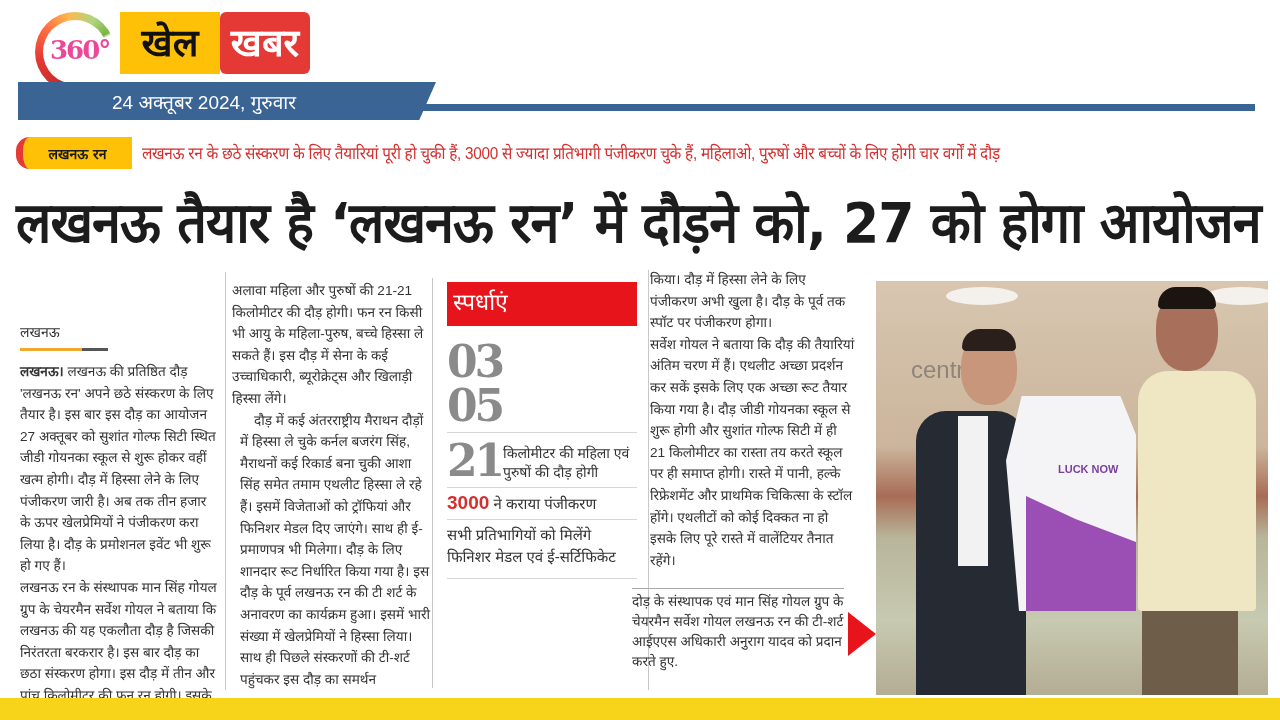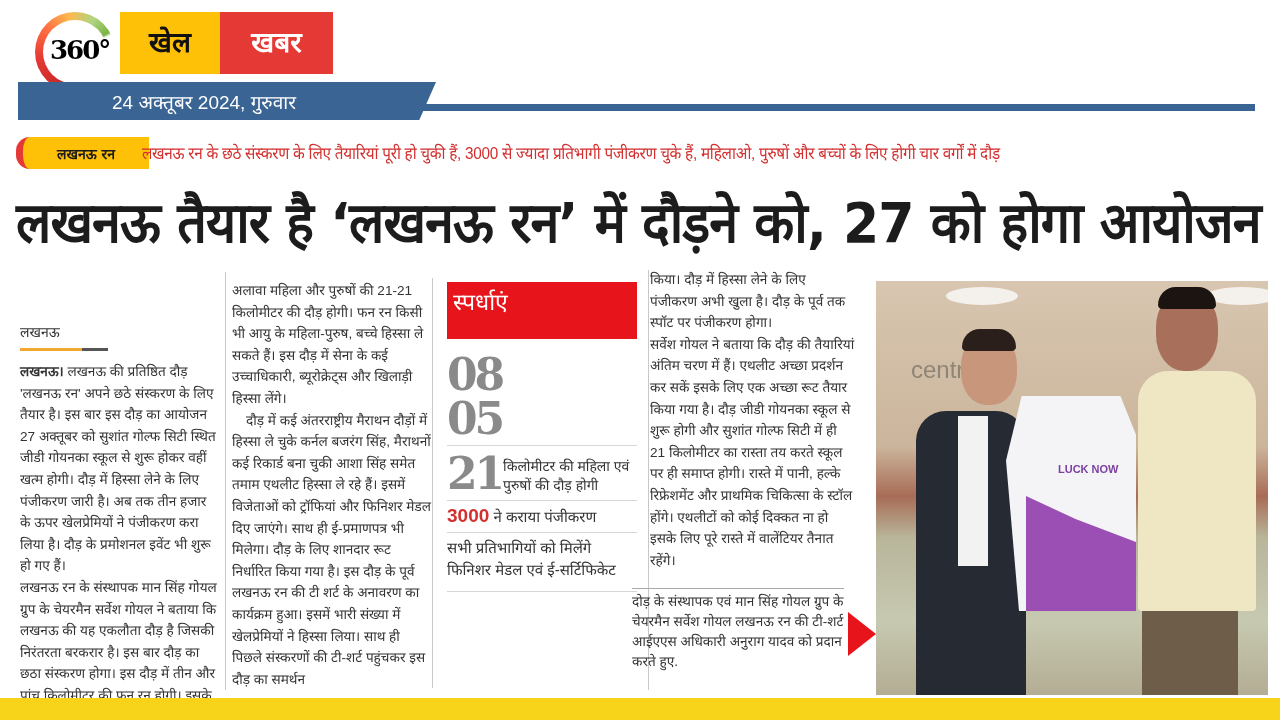--- a/index.html
+++ b/index.html
@@ -10,50 +10,50 @@
   .masthead { position: absolute; left: 0; top: 0; width: 1280px; height: 125px; }
   .logo-ring {
     position: absolute; left: 35px; top: 12px; width: 80px; height: 80px; border-radius: 50%;
     background: conic-gradient(from 200deg, #c62828 0deg, #e53935 60deg, #ff7043 110deg, #ffb74d 150deg, #aed581 190deg, #7cb342 220deg, transparent 225deg, transparent 360deg);
   }
   .logo-ring::after {
     content: ""; position: absolute; left: 8px; top: 8px; width: 64px; height: 64px; border-radius: 50%; background: #fff;
   }
   .logo-360 {
     position: absolute; left: 50px; top: 35px; z-index: 2;
-    font-family: "DejaVu Serif", serif; font-weight: bold; font-size: 26px; color: #000000; letter-spacing: -2px;
+    font-family: "DejaVu Serif", serif; font-weight: bold; font-size: 26px; color: #ec4899; letter-spacing: -2px;
   }
   .brand-yellow {
     position: absolute; left: 120px; top: 12px; width: 100px; height: 62px; background: #ffc107;
     display: flex; align-items: center; justify-content: center;
   }
   .brand-red {
-    position: absolute; left: 220px; top: 12px; width: 113px; height: 62px; background: #e53935;
-    display: flex; align-items: center; justify-content: center;
+    position: absolute; left: 220px; top: 12px; width: 90px; height: 62px; background: #e53935;
+    display: flex; align-items: center; justify-content: center; border-radius: 6px;
   }
   .brand-yellow span, .brand-red span {
-    font-family: Liberation Sans, sans-serif; font-weight: 900; font-size: 28px; line-height: 1;
+    font-family: Liberation Sans, sans-serif; font-weight: 900; font-size: 38px; line-height: 1;
   }
   .brand-yellow span { color: #111; }
   .brand-red span { color: #fff; }
 
   .date-band {
     position: absolute; left: 18px; top: 82px; width: 418px; height: 38px; background: #3a6494;
     clip-path: polygon(0 0, 100% 0, 96% 100%, 0 100%);
   }
   .date-text {
     position: absolute; left: 112px; top: 89px; color: #fff; font-size: 19px; font-family: "Liberation Sans", sans-serif;
   }
   .date-rule {
     position: absolute; left: 415px; top: 104px; width: 840px; height: 7px; background: #3a6494;
   }
 
   
   .kicker-tag {
-    position: absolute; left: 16px; top: 137px; width: 133px; height: 32px; background: #ffc107;
+    position: absolute; left: 16px; top: 137px; width: 116px; height: 32px; background: #ffc107;
     border-left: 7px solid #e53935; border-radius: 14px 0 0 14px;
     display: flex; align-items: center; justify-content: center;
   }
   .kicker-tag span { font-size: 14px; font-weight: bold; color: #1a1a1a; }
   .kicker-text {
     position: absolute; left: 142px; top: 141px; font-size: 17px; color: #d32f2f;
     font-family: "Liberation Sans", sans-serif; white-space: nowrap; letter-spacing: -0.3px;
     transform: scaleX(0.9); transform-origin: left center;
   }
 
@@ -71,26 +71,26 @@
   .col1 { left: 20px; width: 200px; }
   .col2 { left: 232px; width: 200px; top: 280px; }
   .col4 { left: 650px; width: 205px; top: 269px; }
   .vrule { position: absolute; width: 1px; background: #c8c8c8; }
 
   .byline { font-size: 15px; font-weight: bold; color: #222; line-height: 20px; }
   .byline-loc { font-size: 14px; color: #333; line-height: 20px; margin-top: 47px; }
   .byline-rule { width: 88px; height: 3px; margin: 6px 0 10px; background: linear-gradient(to right, #f0a830 0 70%, #555 70% 100%); }
   .lead { font-weight: bold; }
   .para { text-indent: 0; }
-  .para.indent { text-indent: 14px; }
+  .para.indent { text-indent: 14px; margin-left: 8px; }
 
   
   .hl { position: absolute; left: 447px; top: 282px; width: 190px; font-family: "Liberation Sans", sans-serif; }
   .hl-title {
-    width: 190px; height: 57px; background: #e8141b; color: #fff; font-size: 23px; line-height: 40px; padding-left: 6px;
+    width: 190px; height: 44px; background: #e8141b; color: #fff; font-size: 23px; line-height: 40px; padding-left: 6px;
   }
   .hl-row { display: flex; align-items: flex-start; border-bottom: 1px solid #d6d6d6; }
   .hl-nums { display: flex; flex-direction: column; }
   .hl-bignum {
     font-family: "DejaVu Serif", serif; font-weight: bold; color: #8a8a8a; font-size: 44px; line-height: 44px; letter-spacing: -3px; width: 46px;
   }
   .hl-desc { font-size: 14px; line-height: 19px; color: #333; padding-left: 2px; padding-top: 5px; }
   .hl-line { font-size: 15px; line-height: 26px; color: #333; border-bottom: 1px solid #d6d6d6; padding: 2px 0; }
   .hl-red { color: #d32f2f; font-weight: bold; font-size: 19px; }
 
@@ -167,21 +167,21 @@
 <div class="col col2">
   <p class="para">अलावा महिला और पुरुषों की 21-21 किलोमीटर की दौड़ होगी। फन रन किसी भी आयु के महिला-पुरुष, बच्चे हिस्सा ले सकते हैं। इस दौड़ में सेना के कई उच्चाधिकारी, ब्यूरोक्रेट्स और खिलाड़ी हिस्सा लेंगे।</p>
   <p class="para indent">दौड़ में कई अंतरराष्ट्रीय मैराथन दौड़ों में हिस्सा ले चुके कर्नल बजरंग सिंह, मैराथनों कई रिकार्ड बना चुकी आशा सिंह समेत तमाम एथलीट हिस्सा ले रहे हैं। इसमें विजेताओं को ट्रॉफियां और फिनिशर मेडल दिए जाएंगे। साथ ही ई-प्रमाणपत्र भी मिलेगा। दौड़ के लिए शानदार रूट निर्धारित किया गया है। इस दौड़ के पूर्व लखनऊ रन की टी शर्ट के अनावरण का कार्यक्रम हुआ। इसमें भारी संख्या में खेलप्रेमियों ने हिस्सा लिया। साथ ही पिछले संस्करणों की टी-शर्ट पहुंचकर इस दौड़ का समर्थन</p>
 </div>
 <div class="vrule" style="left:432px; top:278px; height:410px;"></div>
 
 <div class="hl">
   <div class="hl-title">स्पर्धाएं</div>
   <div class="hl-row" style="padding-top:14px; padding-bottom:4px;">
     <div class="hl-nums">
-      <span class="hl-bignum">08</span>
+      <span class="hl-bignum">03</span>
       <span class="hl-bignum">05</span>
     </div>
   </div>
   <div class="hl-row" style="padding-top:6px; padding-bottom:4px;gap:8px;">
     <div class="hl-nums">
       <span class="hl-bignum">21</span>
     </div>
     <div class="hl-desc">किलोमीटर की महिला एवं पुरुषों की दौड़ होगी</div>
   </div>
   <div class="hl-line"><span class="hl-red">3000</span><span> ने कराया पंजीकरण</span></div>

